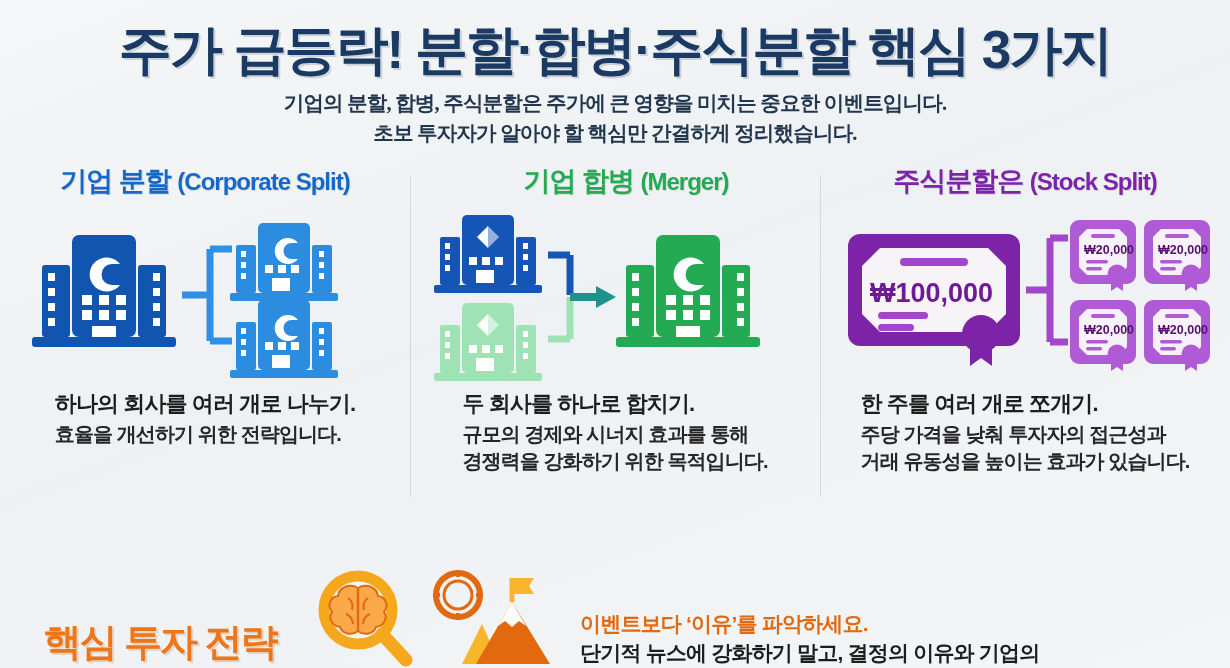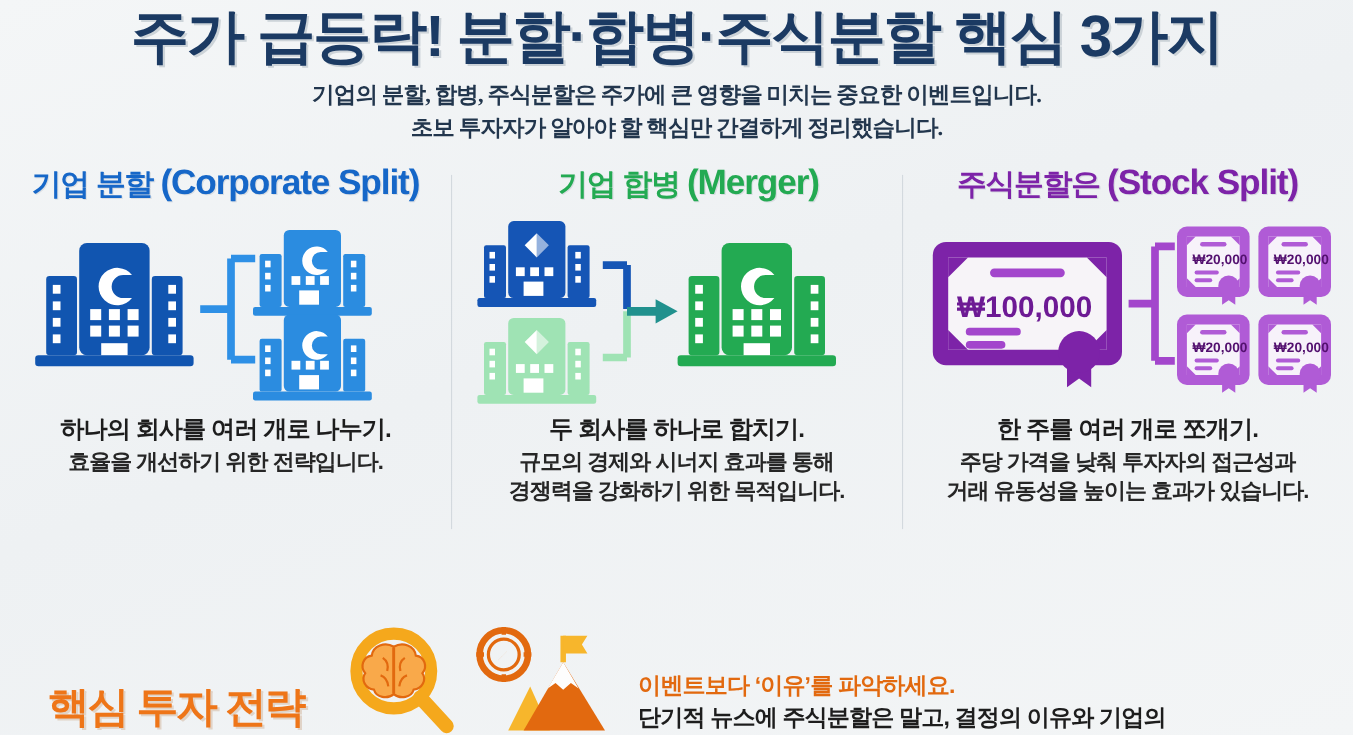--- a/index.html
+++ b/index.html
@@ -16,21 +16,21 @@
   }
   .page {
     width: 1230px;
     height: 668px;
     position: relative;
     background: linear-gradient(160deg,#f4f6f7 0%,#eef1f3 45%,#f3f5f6 100%);
   }
 
   
   .header {
-    padding-top: 4px;
+    padding-top: 20px;
     text-align: center;
   }
   .main-title {
     font-size: 53px;
     font-weight: bold;
     color: #1b3a63;
     letter-spacing: -2px;
     line-height: 1.12;
     text-shadow: 2px 2px 0 rgba(120,135,150,0.30);
     white-space: nowrap;
@@ -67,37 +67,36 @@
     width: 1px;
     background: #d3d9de;
   }
   .col-head {
     font-size: 27px;
     font-weight: bold;
     letter-spacing: -1px;
     white-space: nowrap;
     text-shadow: 1px 1px 0 rgba(150,160,170,0.25);
   }
-  .col-head .en { font-size: 32px; }
+  .col-head .en { font-size: 24px; }
   .c-split  .col-head { color: #1667c8; }
   .c-merge  .col-head { color: #23aa52; margin-left: 22px; }
   .c-stock  .col-head { color: #7d23a8; }
 
   .art {
     height: 185px;
     width: 100%;
     display: flex;
     align-items: center;
     justify-content: center;
     margin-top: 6px;
   }
   .art svg { display: block; }
 
   .desc {
-    text-align: center;
     letter-spacing: -0.9px;
     color: #1d1d1d;
   }
   .desc .lead {
     font-size: 22px;
     font-weight: bold;
     line-height: 1.3;
     display: block;
     margin-bottom: 3px;
   }
@@ -463,16 +462,16 @@
           <path d="M42 96 L62 56 L80 96 Z" fill="#f7b62c"></path>
           <path d="M56 96 L92 34 L130 96 Z" fill="#e2690f"></path>
           <path d="M92 34 L106 58 L99 53 L92 59 L85 53 L78 58 Z" fill="#fdfdfd"></path>
           <line x1="92" y1="34" x2="92" y2="10" stroke="#f7b62c" stroke-width="5"></line>
           <path d="M92 10 h22 l-5 8 l5 8 h-22 z" fill="#f7b62c"></path>
         </g>
       </svg>
     </div>
     <div class="footer-text">
       <span class="hl">이벤트보다 ‘이유’를 파악하세요.</span>
-      <span class="ln">단기적 뉴스에 주식분할은 말고, 결정의 이유와 기업의</span>
+      <span class="ln">단기적 뉴스에 강화하기 말고, 결정의 이유와 기업의</span>
     </div>
   </div>
 </div>
 
 </body></html>

